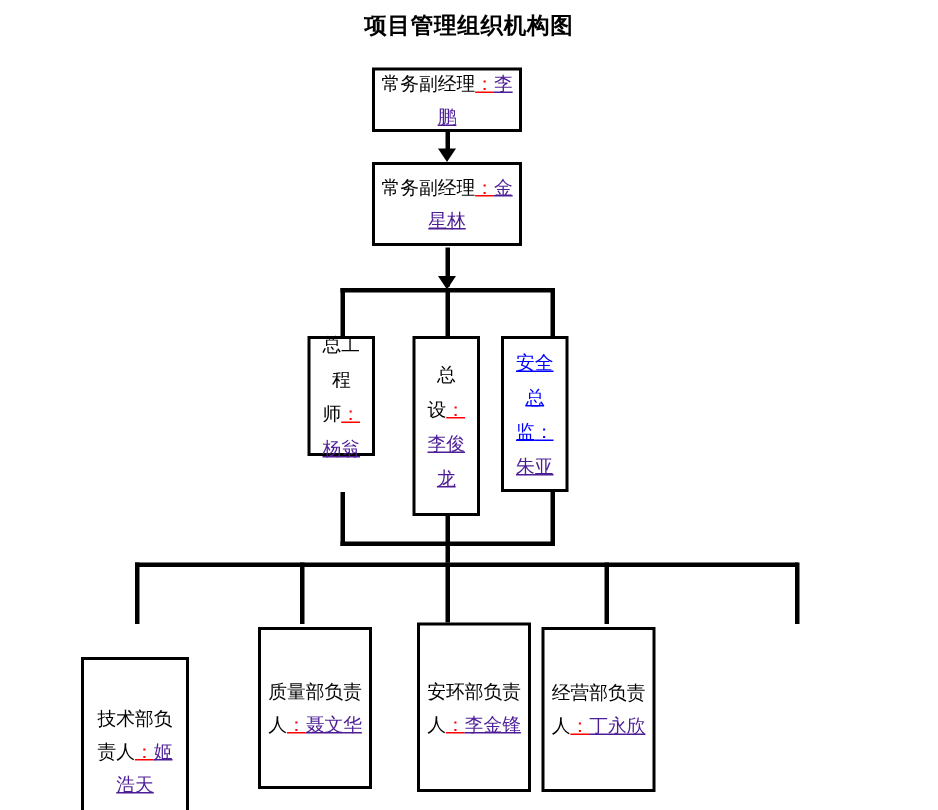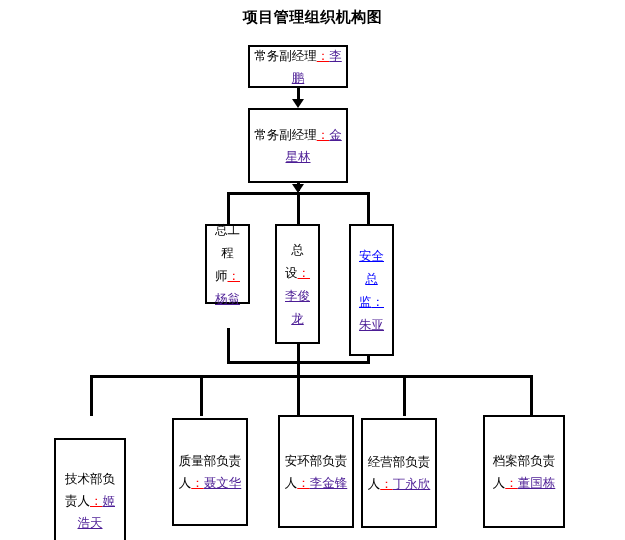--- a/index.html
+++ b/index.html
@@ -122,39 +122,39 @@
   <div class="ln v" style="left:297px; top:375px; height:41px;"></div>
   <div class="ln v" style="left:403px; top:375px; height:41px;"></div>
   <div class="ln v" style="left:530px; top:375px; height:41px;"></div>
 
   <div class="node" style="left:248px; top:45px; width:100px; height:43px;">
     <div class="node-text">
       <span>常务副经理</span><span class="colon-red">：</span><span class="nm">李鹏</span>
     </div>
   </div>
 
-  <div class="node" style="left:248px; top:108px; width:100px; height:75px;">
+  <div class="node" style="left:248px; top:108px; width:100px; height:56px;">
     <div class="node-text">
       <span>常务副经理</span><span class="colon-red">：</span><span class="nm">金星林</span>
     </div>
   </div>
 
   <div class="node narrow" style="left:205px; top:224px; width:45px; height:80px;">
     <div class="node-text">
       <span>总工程师</span><span class="colon-red">：</span><span class="nm">杨翁</span>
     </div>
   </div>
 
   <div class="node narrow" style="left:275px; top:224px; width:45px; height:120px;">
     <div class="node-text">
       <span>总设</span><span class="colon-red">：</span><span class="nm">李俊龙</span>
     </div>
   </div>
 
-  <div class="node narrow" style="left:349px; top:224px; width:45px; height:132px;">
+  <div class="node narrow" style="left:334px; top:224px; width:45px; height:104px;">
     <div class="node-text">
       <span class="nm-blue">安全总监</span><span class="nm-blue">：</span><span class="nm">朱亚</span>
     </div>
   </div>
 
   <div class="node" style="left:54px; top:415px; width:72px; height:126px;margin-top:23px;">
     <div class="node-text">
       <span>技术部负责人</span><span class="colon-red">：</span><span class="nm">姬浩天</span>
     </div>
   </div>
@@ -170,19 +170,14 @@
       <span>安环部负责人</span><span class="colon-red">：</span><span class="nm">李金锋</span>
     </div>
   </div>
 
   <div class="node" style="left:361px; top:418px; width:76px; height:110px;">
     <div class="node-text">
       <span>经营部负责人</span><span class="colon-red">：</span><span class="nm">丁永欣</span>
     </div>
   </div>
 
-  <div class="node" style="left:483px; top:415px; width:82px; height:113px;">
-    <div class="node-text">
-      <span>档案部负责人</span><span class="colon-red">：</span><span class="nm">董国栋</span>
-    </div>
-  </div>
 
 </div>
 
 </body></html>

